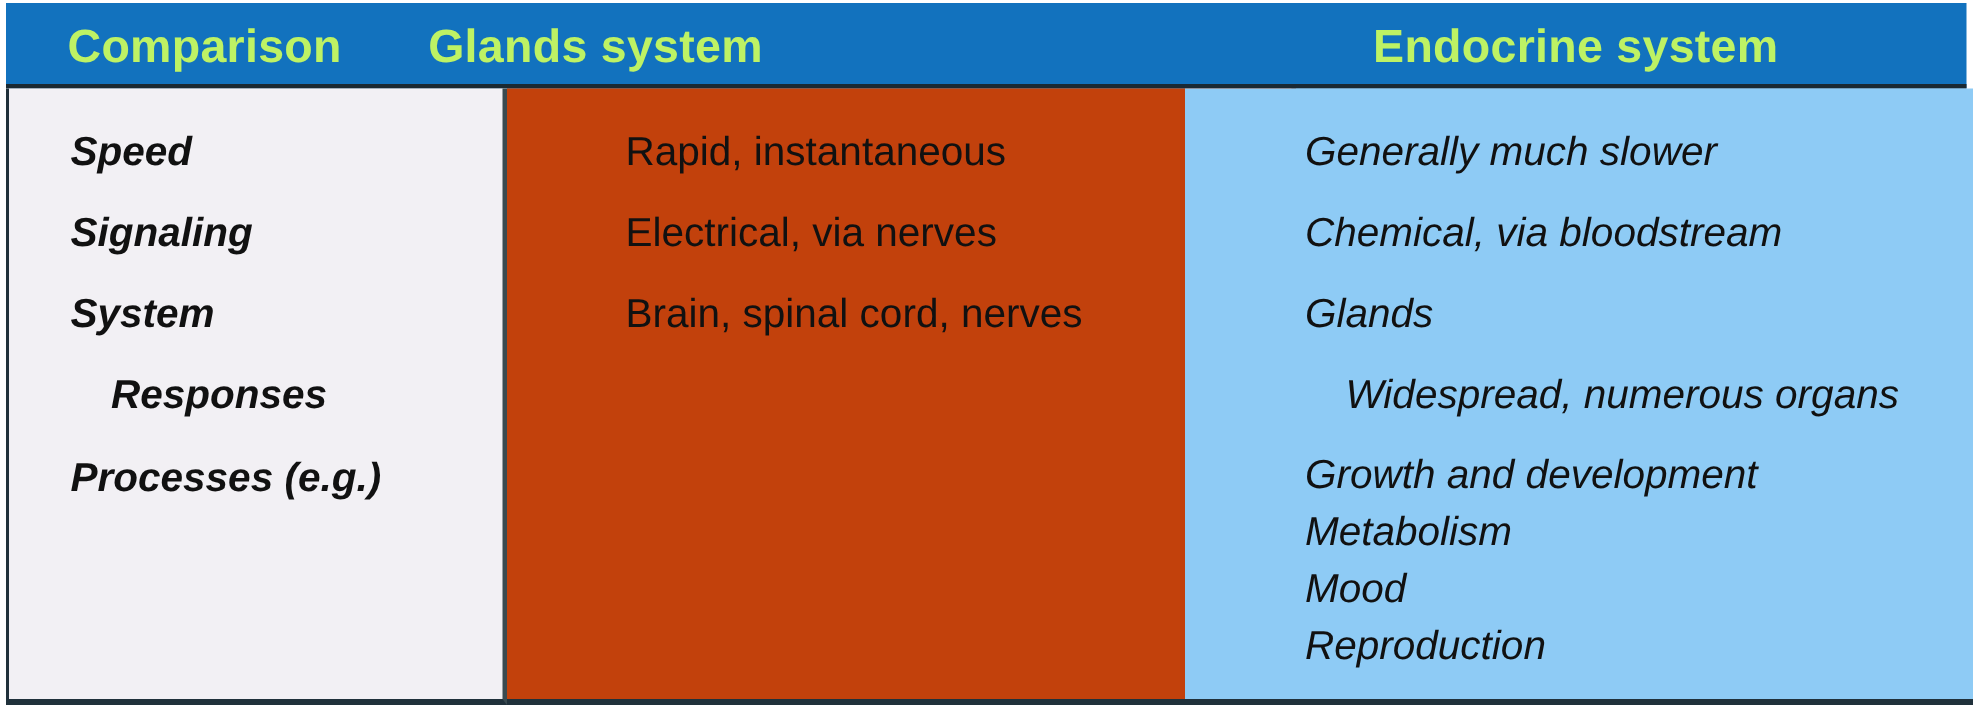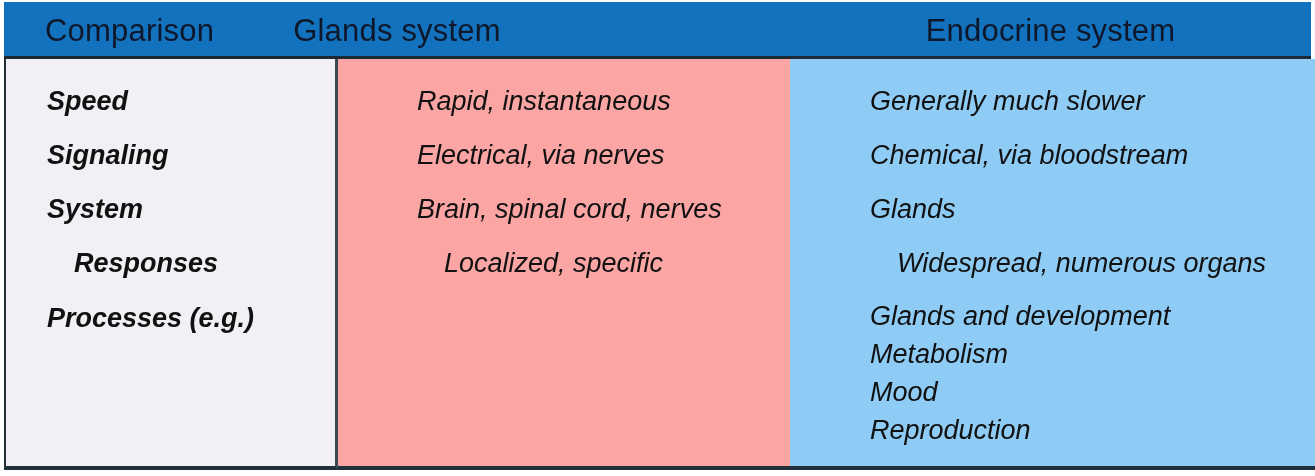--- a/index.html
+++ b/index.html
@@ -32,22 +32,22 @@
     height: 57px;
     background: #1272be;
     box-sizing: border-box;
     border-bottom: 3px solid #1a2933;
   }
   .header-cell {
     position: absolute;
     top: 0;
     height: 57px;
     line-height: 57px;
-    color: #0f172a;
-    font-weight: normal;
+    color: #bef264;
+    font-weight: bold;
     font-size: 31px;
     letter-spacing: 0.2px;
     white-space: nowrap;
   }
   .hdr-comparison { left: 41px; }
   .hdr-nervous    { left: 0; width: 786px; text-align: center; }
   .hdr-endocrine  { left: 786px; width: 521px; text-align: center; }
 
   
   .table-body {
@@ -69,24 +69,23 @@
     left: 0;
     width: 334px;
     background: #f2f0f4;
     border-left: 2px solid #20313b;
     border-right: 3px solid #3a4a50;
     border-bottom: 4px solid #20313b;
   }
   .col-nervous {
     left: 334px;
     width: 526px;
-    background: #fca5a5;
+    background: #c2410c;
     border-right: 3px solid #27343a;
     border-bottom: 4px solid #20313b;
-    font-style: italic;
   }
   .col-endocrine {
     left: 786px;
     width: 612px;
     background: #8ecbf5;
     border-right: 3px solid #20313b;
     border-bottom: 4px solid #20313b;
     font-style: italic;
   }
 
@@ -160,32 +159,31 @@
         <div class="cell label-cell r3">Responses</div>
         <div class="cell label-cell r4">Processes (e.g.)</div>
       </div>
     </div>
 
     <div class="col col-nervous">
       <div class="rows">
         <div class="cell value-cell r0">Rapid, instantaneous</div>
         <div class="cell value-cell r1">Electrical, via nerves</div>
         <div class="cell value-cell r2">Brain, spinal cord, nerves</div>
-        <div class="cell value-cell r3">Localized, specific</div>
       </div>
     </div>
 
     <div class="col col-endocrine">
       <div class="rows">
         <div class="cell value-cell r0">Generally much slower</div>
         <div class="cell value-cell r1">Chemical, via bloodstream</div>
         <div class="cell value-cell r2">Glands</div>
         <div class="cell value-cell r3">Widespread, numerous organs</div>
         <div class="proc-list">
-          <div>Glands and development</div>
+          <div>Growth and development</div>
           <div>Metabolism</div>
           <div>Mood</div>
           <div>Reproduction</div>
         </div>
       </div>
     </div>
 
   </div>
 </div>
 

